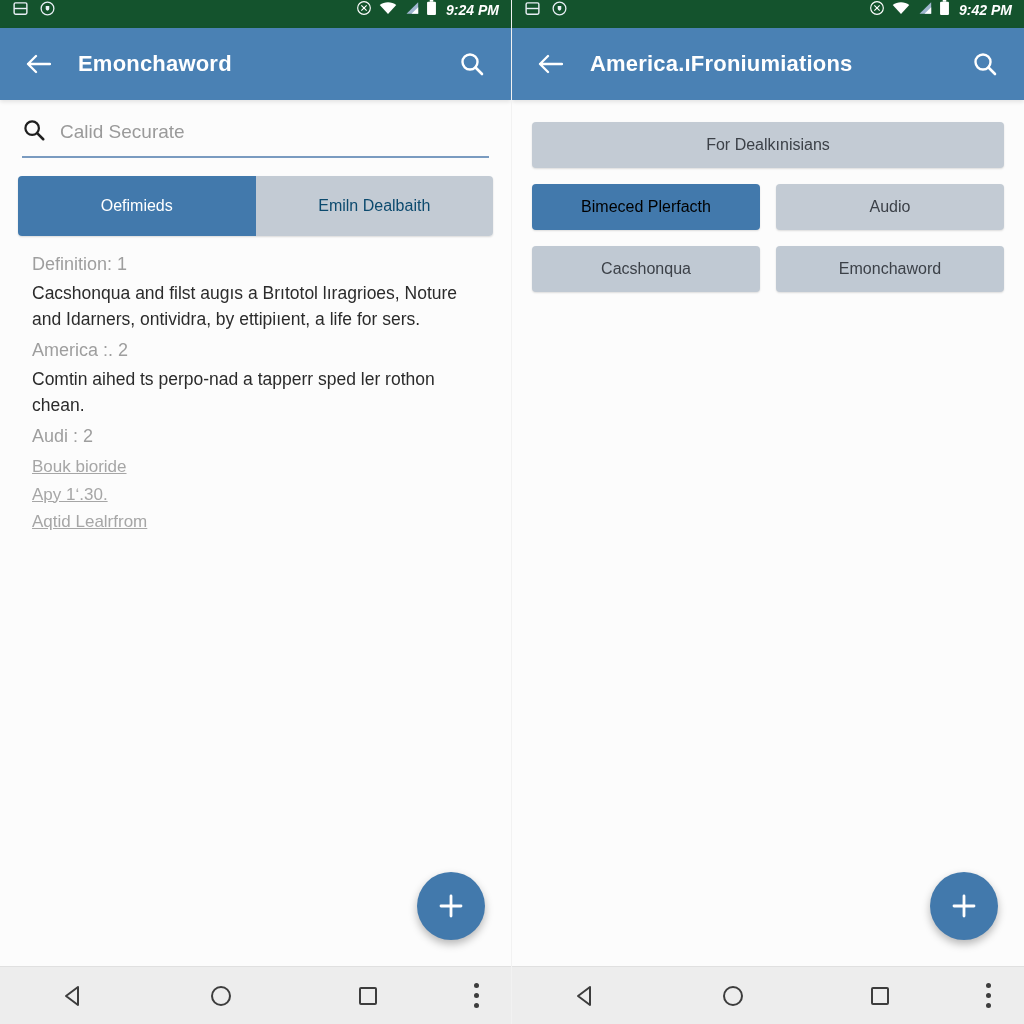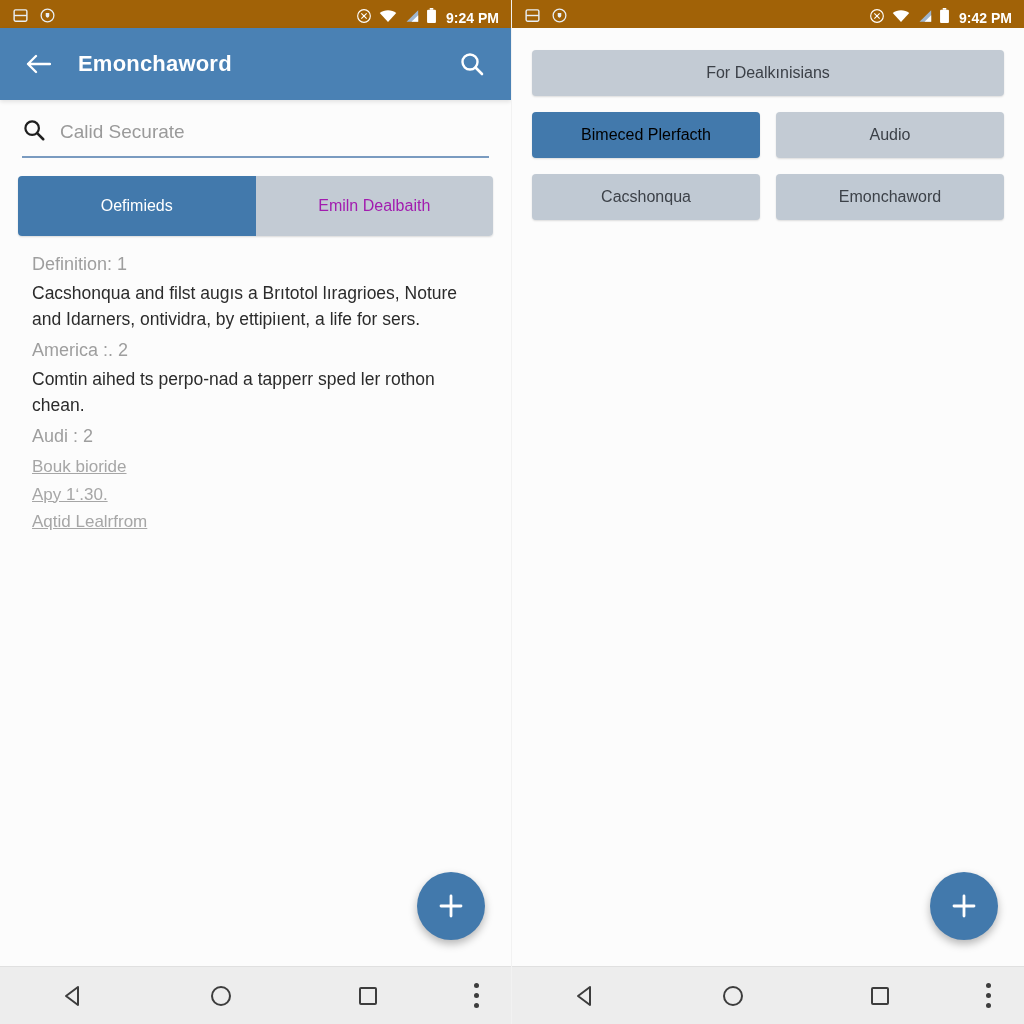--- a/index.html
+++ b/index.html
@@ -15,24 +15,25 @@
     position: relative;
     background: #fcfcfc;
     display: flex; flex-direction: column;
     overflow: hidden;
   }
   .screen.left { border-right: 1px solid #f2f2f2; }
 
   
   .statusbar {
     height: 28px;
-    background: #a16207;
-    display: flex; align-items: flex-end;
+    background: #14532d;
+    display: flex; align-items: flex-start;
     padding: 0 12px;
     flex: 0 0 28px;
+    font-style: italic;
   }
   .sb-left { display: flex; align-items: center; gap: 10px; }
   .sb-right { margin-left: auto; display: flex; align-items: center; gap: 7px; }
   .sb-icon { display: block; }
   .sb-time {
     color: #ffffff; font-size: 14px; font-weight: bold;
     letter-spacing: 0px; margin-left: 2px;
     white-space: nowrap;
   }
 
@@ -78,21 +79,21 @@
   }
   .seg {
     flex: 1 1 50%;
     height: 60px;
     display: flex; align-items: center; justify-content: center;
     font-size: 16px;
     cursor: pointer;
     text-align: center;
   }
   .seg.active { background: #4279ac; color: #ffffff; }
-  .seg.inactive { background: #c3cbd4; color: #a21caf; }
+  .seg.inactive { background: #c3cbd4; color: #0c4a6e; }
 
   
   .defs { padding: 14px 20px 0 32px; }
   .def-label {
     font-size: 18px; color: #9e9e9e; margin-top: 16px; margin-bottom: 6px;
     font-weight: normal;
   }
   .def-label:first-child { margin-top: 4px; }
   .def-body {
     font-size: 17.5px; color: #2b2b2b; line-height: 1.46;
@@ -323,20 +324,34 @@
         <span class="sb-icon">
           <svg width="11" height="16" viewBox="0 0 12 18">
               <rect x="4" y="0" width="4" height="2" fill="#ffffff"></rect>
               <rect x="1" y="2" width="10" height="15" rx="1.2" fill="#ffffff"></rect>
             </svg>
         </span>
         <span class="sb-time">9:42 PM</span>
       </div>
     </div>
 
+    <div class="appbar">
+      <div class="back">
+        <svg width="26" height="22" viewBox="0 0 26 22">
+            <path d="M11 3 L3 11 L11 19 M3 11 L25 11" fill="none" stroke="#ffffff" stroke-width="2.3" stroke-linecap="round" stroke-linejoin="round"></path>
+          </svg>
+      </div>
+      <div class="title">America.ıFroniumiations</div>
+      <div class="search-btn">
+        <svg width="26" height="26" viewBox="0 0 26 26">
+            <circle cx="11" cy="11" r="7.5" fill="none" stroke="#ffffff" stroke-width="2.4"></circle>
+            <line x1="16.5" y1="16.5" x2="23" y2="23" stroke="#ffffff" stroke-width="2.6" stroke-linecap="round"></line>
+          </svg>
+      </div>
+    </div>
 
     <div class="content">
       <div class="chips">
 
         <div class="chip-row">
           <div class="chip grey full">For Dealkınisians</div>
         </div>
 
         <div class="chip-row">
           <div class="chip blue">Bimeced Plerfacth</div>

